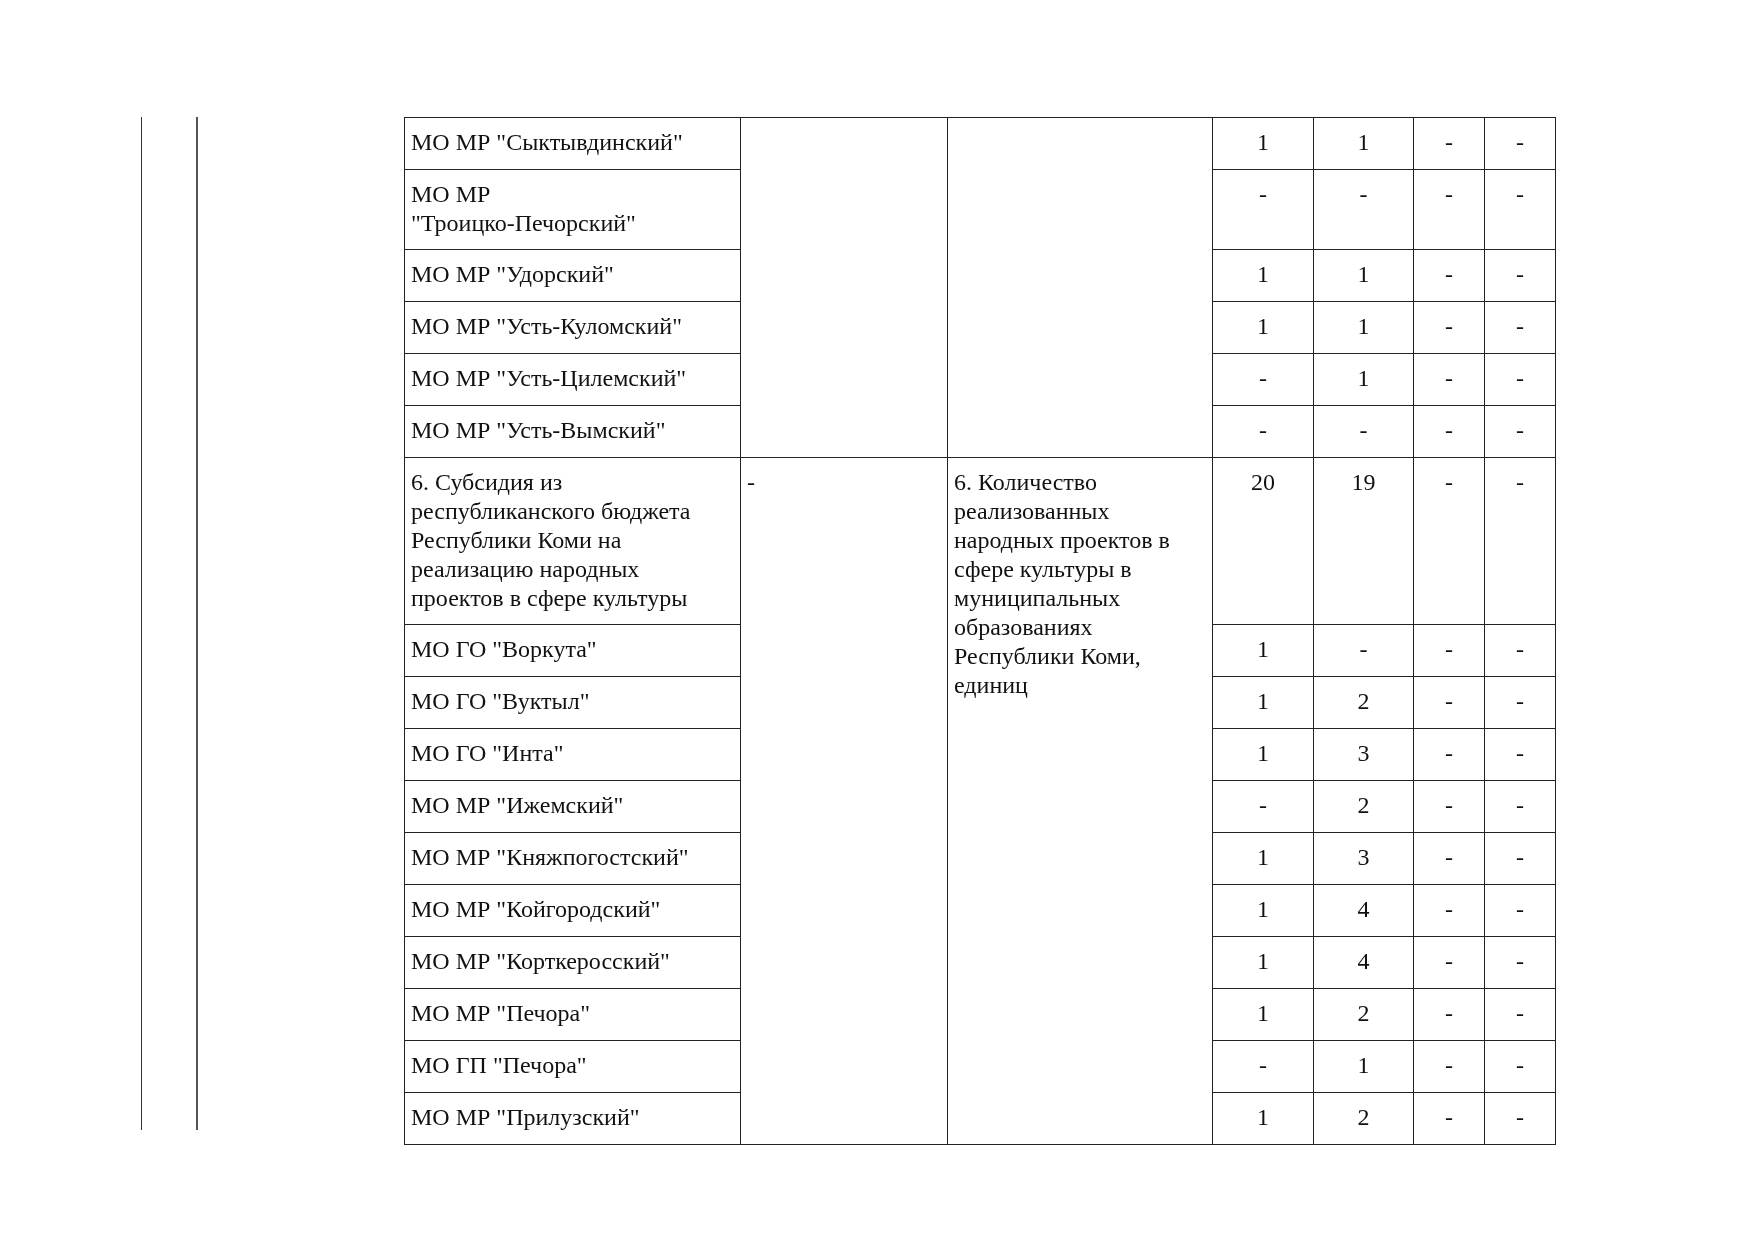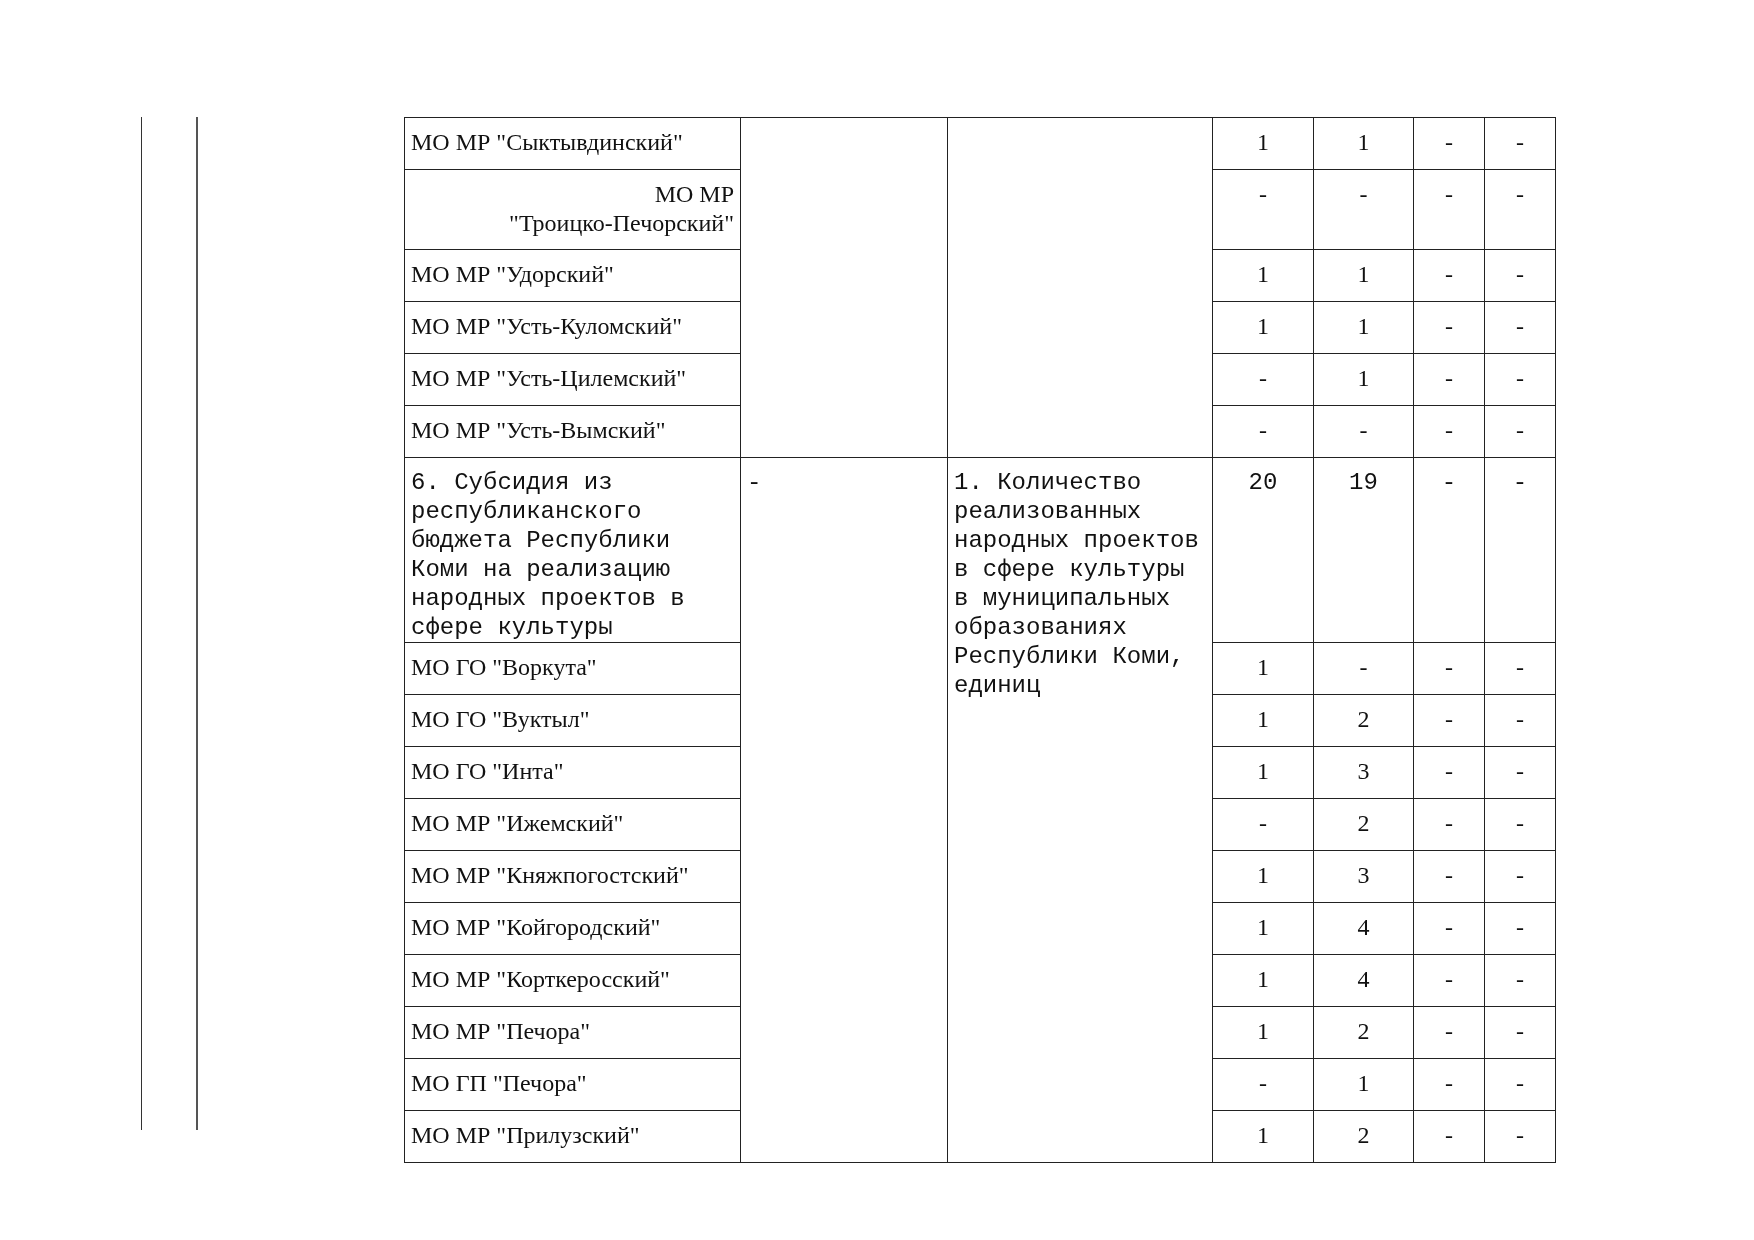--- a/index.html
+++ b/index.html
@@ -8,22 +8,22 @@
   .vline { position: absolute; top: 117px; height: 1013px; width: 0; border-left: 1.5px solid #333; }
   #vl1 { left: 141px; }
   #vl2 { left: 196px; border-left-color: #555; border-left-width: 2px; }
   table.doc { position: absolute; left: 404px; top: 117px; border-collapse: collapse;
               table-layout: fixed; width: 1151px; font-size: 24px; line-height: 29px; }
   table.doc td { border: 1.5px solid #222; vertical-align: top; padding: 10px 6px 0 6px; }
   table.doc td.num { text-align: center; padding-left: 0; padding-right: 0; }
   col.c1 { width: 336px; } col.c2 { width: 207px; } col.c3 { width: 265px; }
   col.c4 { width: 101px; } col.c5 { width: 100px; } col.c6 { width: 71px; } col.c7 { width: 71px; }
   tr.h51 td { height: 41px; }
-  tr.h79 td { height: 69px; text-align: right; }
-  tr.h166 td { height: 156px; font-family: Liberation Mono, monospace; }
+  tr.h79 td { height: 69px; }
+  tr.h166 td { height: 156px; }
 </style>
 </head>
 <body>
 
 <div id="vl1" class="vline"></div>
 <div id="vl2" class="vline"></div>
 
 <table class="doc">
   <colgroup>
       <col class="c1">
@@ -77,21 +77,21 @@
       <td>МО МР "Усть-Вымский"</td>
       <td class="num">-</td>
       <td class="num">-</td>
       <td class="num">-</td>
       <td class="num">-</td>
     </tr>
 
     <tr class="h166">
       <td>6. Субсидия из республиканского бюджета Республики Коми на реализацию народных проектов в сфере культуры</td>
       <td rowspan="11">-</td>
-      <td rowspan="11">1. Количество реализованных народных проектов в сфере культуры в муниципальных образованиях Республики Коми, единиц</td>
+      <td rowspan="11">6. Количество реализованных народных проектов в сфере культуры в муниципальных образованиях Республики Коми, единиц</td>
       <td class="num">20</td>
       <td class="num">19</td>
       <td class="num">-</td>
       <td class="num">-</td>
     </tr>
     <tr class="h51">
       <td>МО ГО "Воркута"</td>
       <td class="num">1</td>
       <td class="num">-</td>
       <td class="num">-</td>

